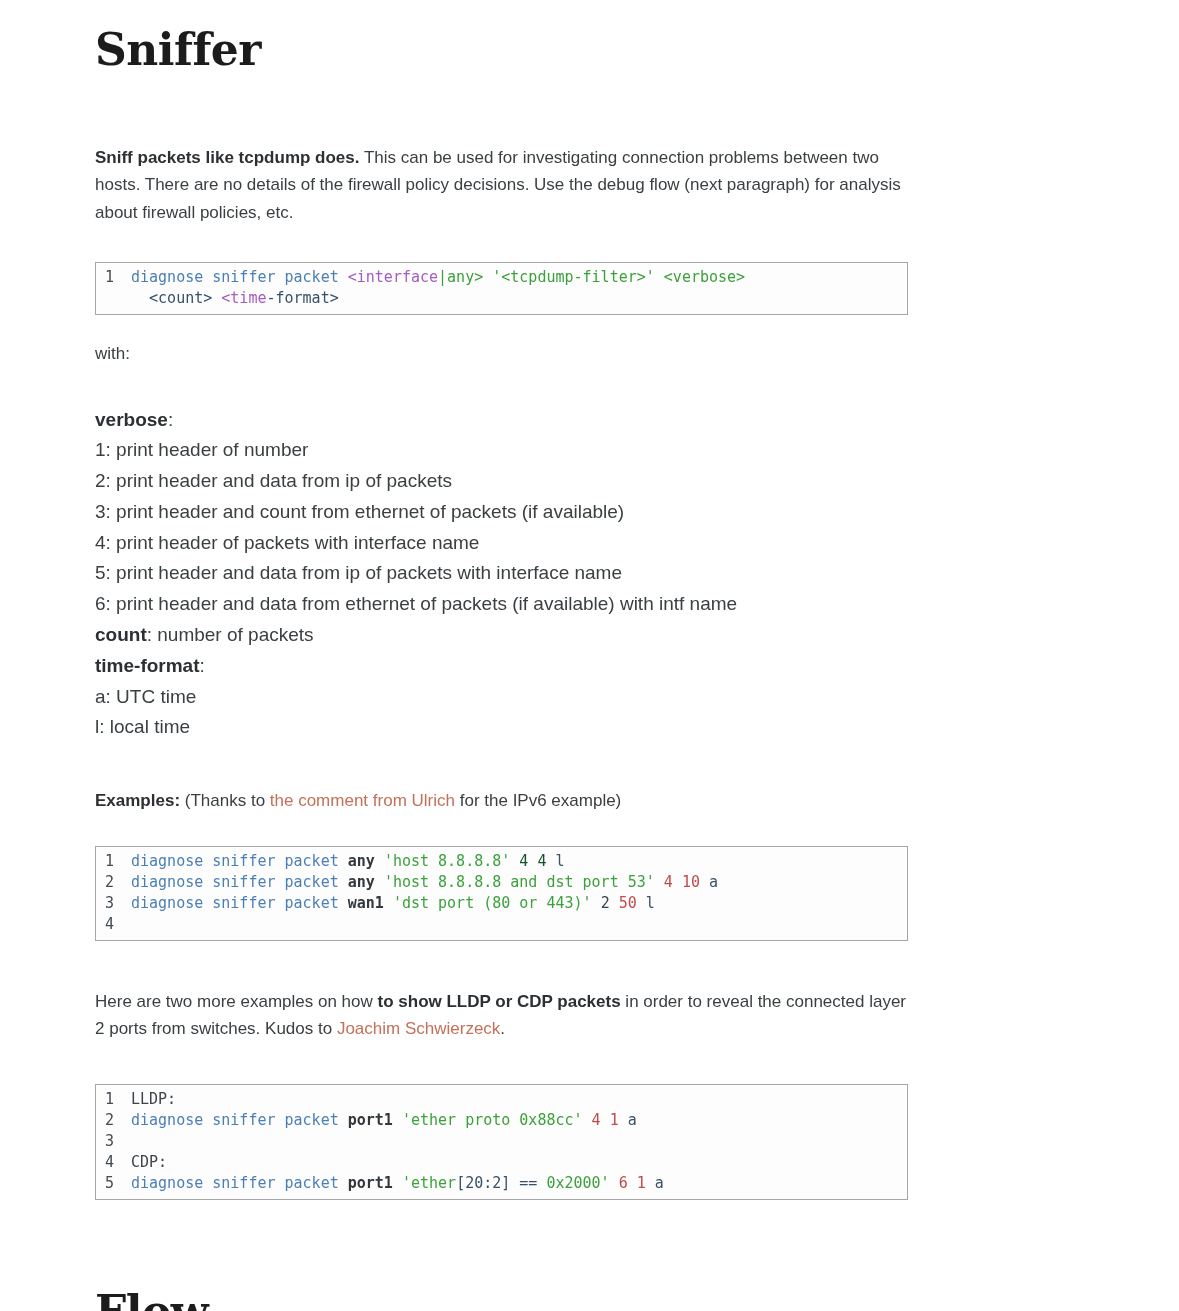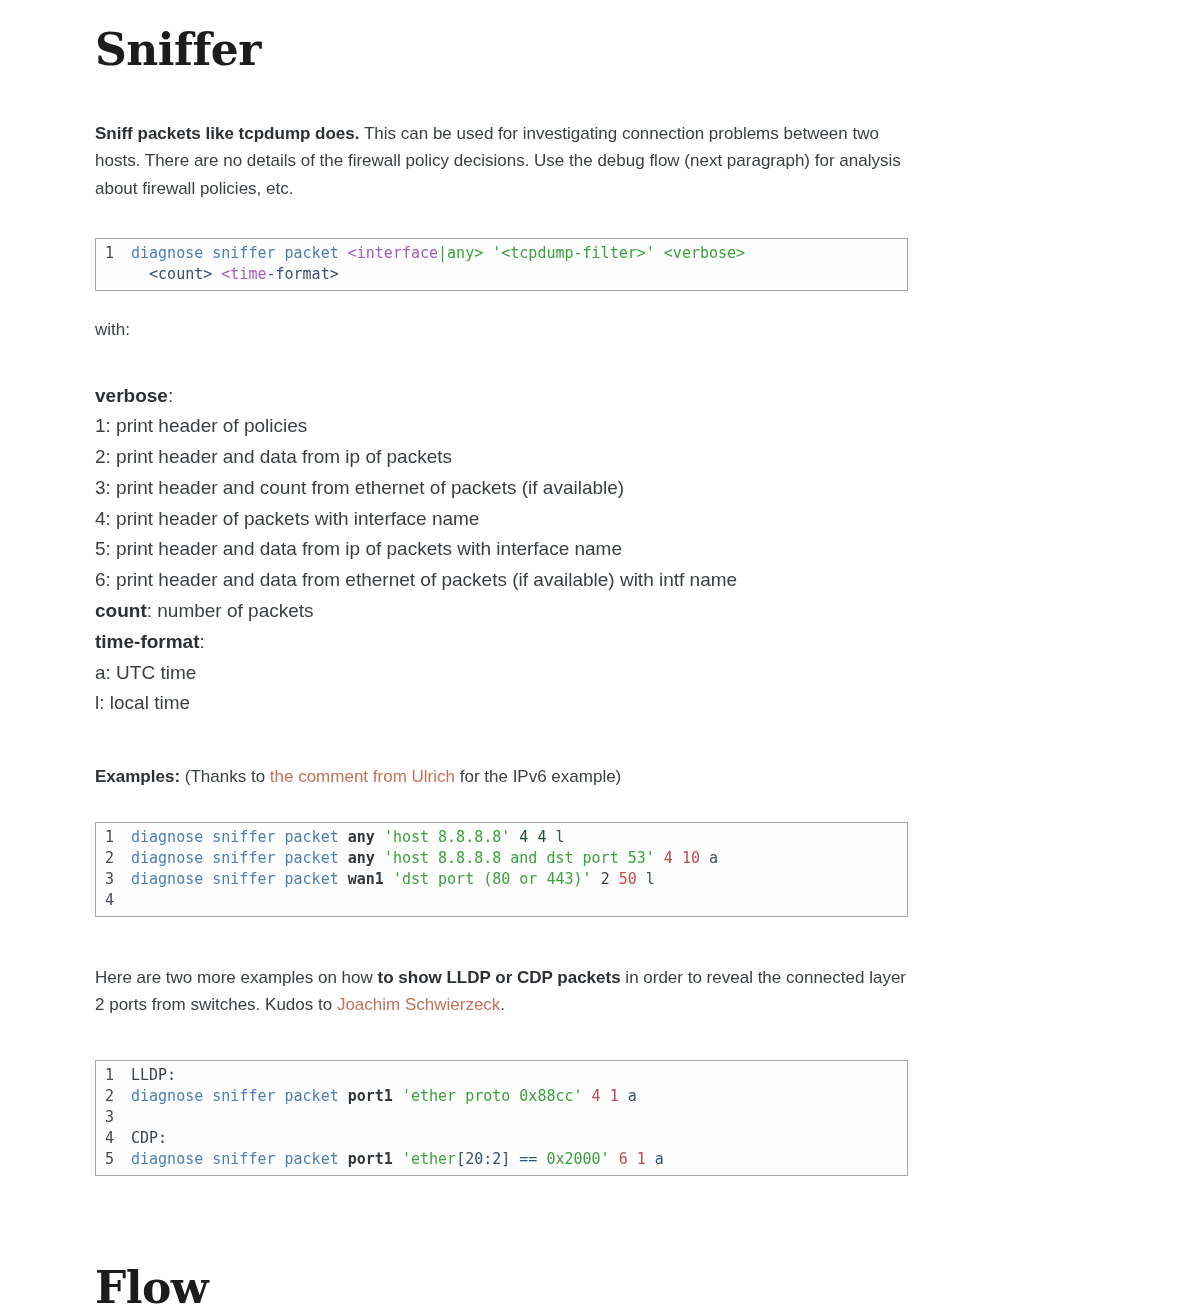--- a/index.html
+++ b/index.html
@@ -11,21 +11,21 @@
   .para .b{font-weight:bold;color:#2c3033;}
   .para .link{color:#c4705a;cursor:pointer;text-decoration:none;}
   .def-line{font-size:19px;line-height:1.62;margin:0;color:#3a3f42;}
   .def-line .b{font-weight:bold;color:#2c3033;}
   .codeblock{border:1px solid #a6a6a6;background:#fdfdfd;padding:4px 9px 5px 9px;
              font-family:"DejaVu Sans Mono","Liberation Mono",monospace;
              font-size:15px;line-height:21px;box-sizing:border-box;width:813px;}
   .code-line{display:flex;}
   .ln{flex:0 0 16px;margin-right:10px;color:#434a50;white-space:pre;}
   .lc{white-space:pre;color:#434a50;}
-  .mt-intro{margin-top:46px;}
+  .mt-intro{margin-top:70px;}
   .mt-code1{margin-top:36px;}
   .mt-with{margin-top:25px;}
   .mt-defs{margin-top:37px;}
   .mt-examples{margin-top:44px;}
   .mt-code2{margin-top:31px;}
   .mt-lldp{margin-top:47px;}
   .mt-code3{margin-top:41px;}
   .mt-flow{margin-top:88px;}
   .mt-flowp{margin-top:50px;}
 </style>
@@ -47,21 +47,21 @@
         <div class="code-line">
           <span class="ln"> </span>
           <span class="lc"><span style="color: rgb(60, 67, 74);">  </span><span style="color: rgb(55, 80, 107);">&lt;count&gt;</span><span style="color: rgb(60, 67, 74);"> </span><span style="color: rgb(165, 91, 192);">&lt;time</span><span style="color: rgb(55, 80, 107);">-format&gt;</span></span>
         </div>
       </div>
 
     <p class="para mt-with">with:</p>
 
     <div class="mt-defs">
       <p class="def-line"><span class="b">verbose</span><span>:</span></p>
-      <p class="def-line"><span>1: print header of policies</span></p>
+      <p class="def-line"><span>1: print header of number</span></p>
       <p class="def-line"><span>2: print header and data from ip of packets</span></p>
       <p class="def-line"><span>3: print header and count from ethernet of packets (if available)</span></p>
       <p class="def-line"><span>4: print header of packets with interface name</span></p>
       <p class="def-line"><span>5: print header and data from ip of packets with interface name</span></p>
       <p class="def-line"><span>6: print header and data from ethernet of packets (if available) with intf name</span></p>
       <p class="def-line"><span class="b">count</span><span>: number of packets</span></p>
       <p class="def-line"><span class="b">time-format</span><span>:</span></p>
       <p class="def-line"><span>a: UTC time</span></p>
       <p class="def-line"><span>l: local time</span></p>
     </div>

